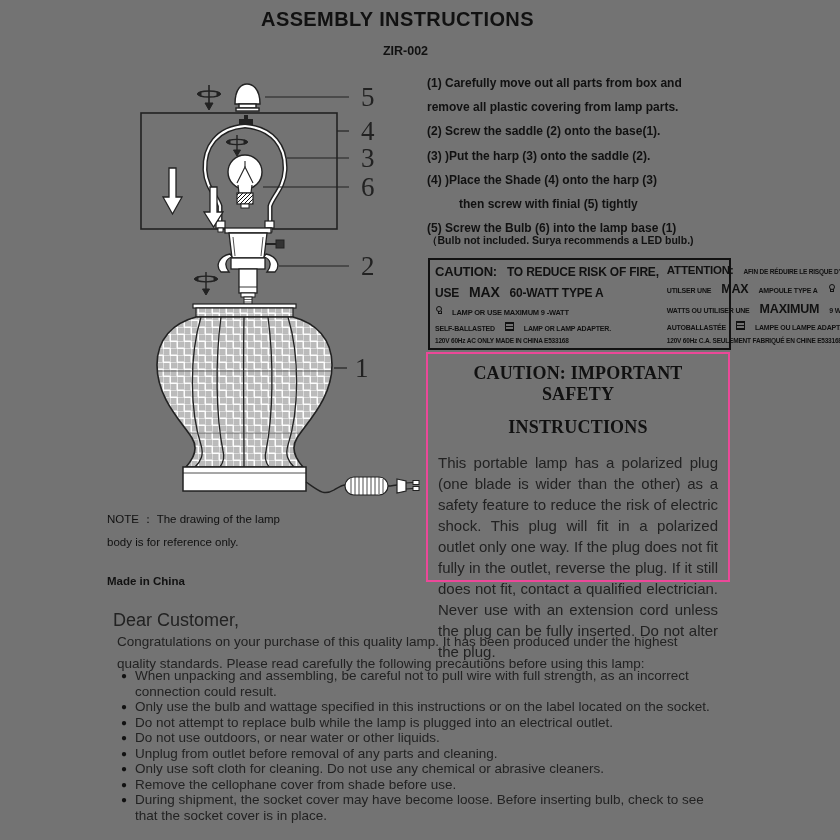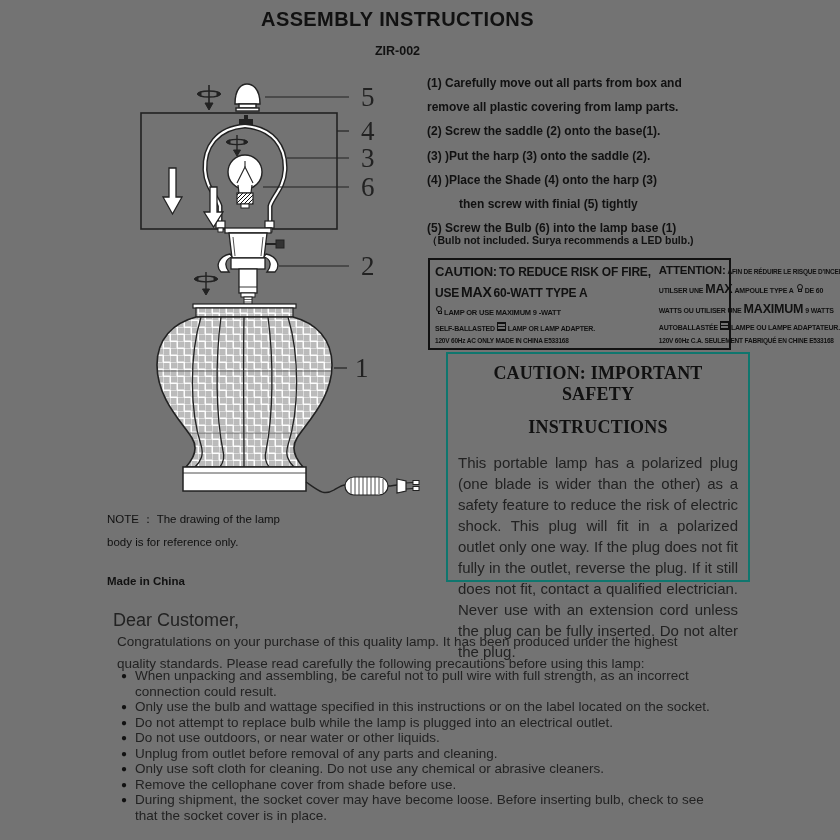--- a/index.html
+++ b/index.html
@@ -6,53 +6,53 @@
   .page{
     position:relative;width:840px;height:840px;background:#737373;
     font-family:"Liberation Sans", sans-serif;color:#1a1a1a;overflow:hidden;
   }
   
   .title{
     position:absolute;top:8px;left:0;width:795px;text-align:center;
     font-size:20px;font-weight:bold;letter-spacing:.4px;color:#111;
   }
   .model{
-    position:absolute;top:44px;left:0;width:795px;text-align:center;
+    position:absolute;top:44px;left:8px;width:795px;text-align:center;
     font-size:12.5px;font-weight:bold;color:#111;
   }
   
   .diagram{position:absolute;left:93px;top:75px;}
   
   .inst{position:absolute;left:427px;top:0;width:330px;font-weight:bold;font-size:12px;color:#111;white-space:nowrap;}
   .i1{top:76px}.i2{top:100px}.i3{top:124px}.i4{top:149px}.i5{top:173px}
   .i6{top:197px;left:459px}.i7{top:221px}.i8{top:234px;font-size:10.5px}
   
   .clabel{
     position:absolute;left:428px;top:258px;width:289px;height:80px;
     border:2px solid #111;padding:4px 5px;display:flex;gap:8px;color:#111;
   }
   .ccol{flex:1;display:flex;flex-direction:column;justify-content:space-between;}
-  .cline{display:flex;align-items:baseline;gap:2px;white-space:nowrap;font-weight:bold;letter-spacing:-.2px;}
+  .cline{display:flex;align-items:baseline;gap:10px;white-space:nowrap;font-weight:bold;letter-spacing:-.2px;}
   .cbig{font-size:13px;}
   .cmax{font-size:14px;}
   .ct85{font-size:12px;}
   .ct75{font-size:7.5px;}
   .ct7{font-size:7px;}
   .ct65{font-size:6.5px;}
   .fr .cbig{font-size:11.5px;}
   .fr .cmax{font-size:12.5px;}
   .bulb{position:relative;display:inline-block;width:7px;height:9px;}
   .bulb::before{content:"";position:absolute;top:0;left:1px;width:4px;height:4px;border:1px solid #111;border-radius:50%;}
   .bulb::after{content:"";position:absolute;bottom:1px;left:2.5px;width:2px;height:2px;border-left:1px solid #111;border-right:1px solid #111;border-bottom:1px solid #111;}
   .cfl{display:inline-block;width:7px;height:7px;border:1px solid #111;
        background:repeating-linear-gradient(to bottom,#111 0 1px,transparent 1px 3px);}
   
   .safety{
-    position:absolute;left:446px;top:352px;width:280px;height:208px;
-    border:2px solid #0f766e;padding:9px 10px;color:#111;
+    position:absolute;left:426px;top:352px;width:280px;height:208px;
+    border:2px solid #ec4899;padding:9px 10px;color:#111;
   }
   .stitle{font-family:"Liberation Serif", serif;font-weight:bold;font-size:18px;text-align:center;letter-spacing:.2px;}
   .stitle2{margin-top:12px;}
   .sbody{margin-top:14px;font-size:15px;line-height:21px;text-align:justify;color:#222;}
   
   .noteline{position:absolute;left:107px;font-size:11.5px;font-weight:normal;color:#111;}
   .n1{top:512px}.n2{top:536px}
   .madein{position:absolute;left:107px;top:575px;font-size:11.5px;font-weight:bold;color:#111;}
   
   .greet{position:absolute;left:113px;top:610px;font-size:18px;color:#222;}

